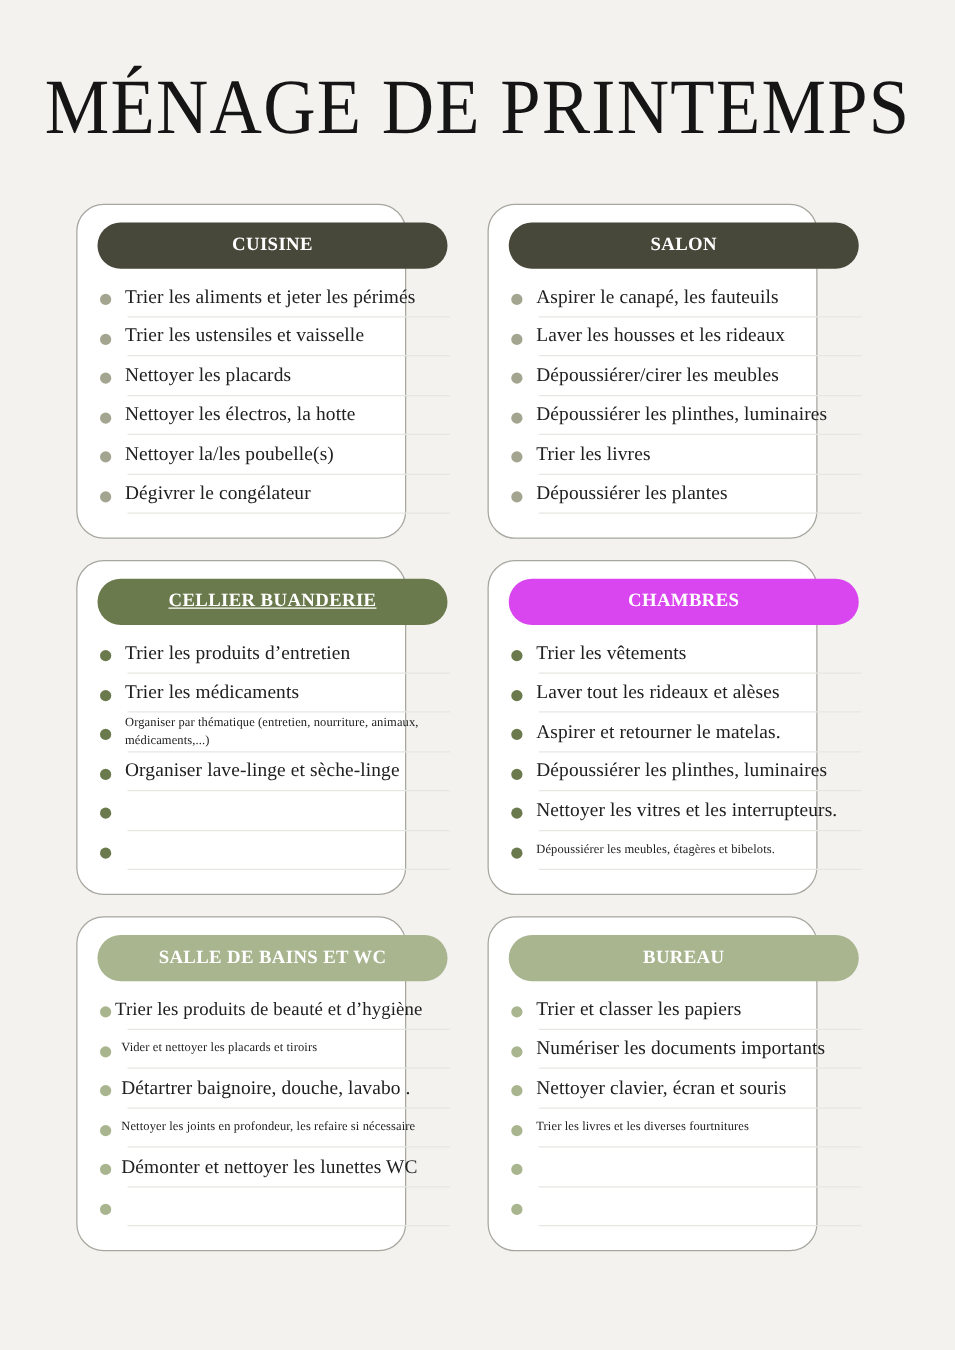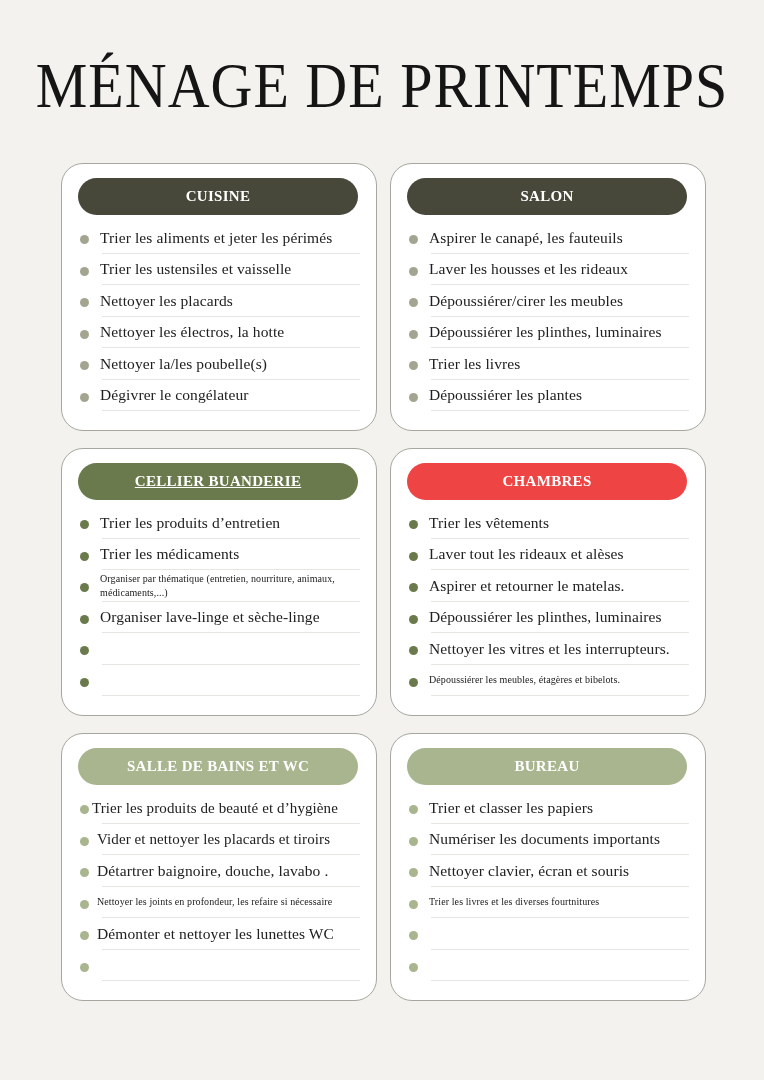--- a/index.html
+++ b/index.html
@@ -6,21 +6,21 @@
   body {
     width:764px; height:1080px; background:#f3f2ee; position:relative; overflow:hidden;
     font-family: "DejaVu Serif", serif; color:#1e1e1e;
   }
   .title {
     position:absolute; left:0; top:52px; width:764px; text-align:center;
     font-family:"Liberation Serif", serif; font-size:58px; letter-spacing:1px;
     color:#151515; font-weight:normal; transform:scaleY(1.08);
   }
   .card {
-    position:absolute; width:316px; height:268px; background:#fff;
+    position:absolute; width:264px; height:268px; background:#fff;
     border:1px solid #a7a7a0; border-radius:22px; box-sizing:border-box;
   }
   .pill {
     position:absolute; left:16px; top:14px; width:280px; height:37px; border-radius:19px;
     display:flex; align-items:center; justify-content:center;
     color:#fff; font-family:"Liberation Serif", serif; font-weight:bold; font-size:15px; letter-spacing:0.3px;
   }
   .items { position:absolute; left:18px; top:58px; width:280px; }
   .item {
     position:relative; height:31.5px; display:flex; align-items:center;
@@ -142,21 +142,21 @@
       </div>
     <div class="item">
         <span class="dot" style="background:#6b7a4c"></span>
         <span class="text"></span>
         <span class="line"></span>
       </div>
   </div>
 </div>
 
 <div class="card" style="left:390px;top:448px;">
-  <div class="pill" style="background:#ef4444;">CHAMBRES</div>
+  <div class="pill" style="background:#d946ef;">CHAMBRES</div>
   <div class="items">
     <div class="item">
         <span class="dot" style="background:#6b7a4c"></span>
         <span class="text">Trier les vêtements</span>
         <span class="line"></span>
       </div>
     <div class="item">
         <span class="dot" style="background:#6b7a4c"></span>
         <span class="text">Laver tout les rideaux et alèses</span>
         <span class="line"></span>
@@ -187,21 +187,21 @@
 <div class="card" style="left:61px;top:733px;">
   <div class="pill" style="background:#a8b58f;">SALLE DE BAINS ET WC</div>
   <div class="items">
     <div class="item">
         <span class="dot" style="background:#a8b58f;margin-right:3px"></span>
         <span class="text" style="font-size:15px">Trier les produits de beauté et d’hygiène</span>
         <span class="line"></span>
       </div>
     <div class="item">
         <span class="dot" style="background:#a8b58f;margin-right:8px"></span>
-        <span class="text" style="font-size:15px">Vider et nettoyer les placards et tiroirs</span>
+        <span class="text" style="font-size:10px">Vider et nettoyer les placards et tiroirs</span>
         <span class="line"></span>
       </div>
     <div class="item">
         <span class="dot" style="background:#a8b58f;margin-right:8px"></span>
         <span class="text">Détartrer baignoire, douche, lavabo .</span>
         <span class="line"></span>
       </div>
     <div class="item">
         <span class="dot" style="background:#a8b58f;margin-right:8px"></span>
         <span class="text wrap">Nettoyer les joints en profondeur, les refaire si nécessaire</span>

